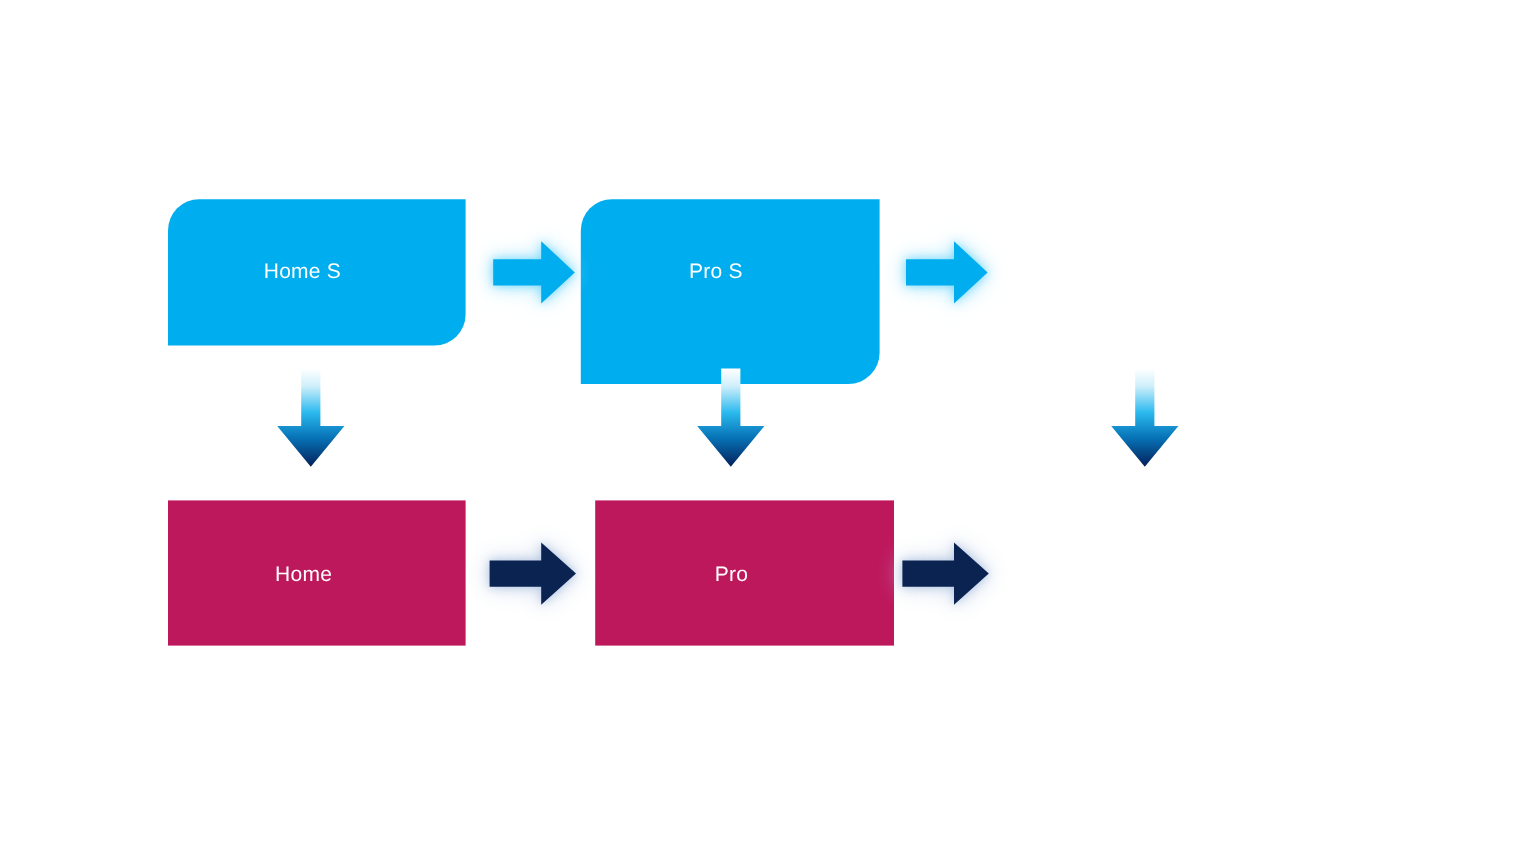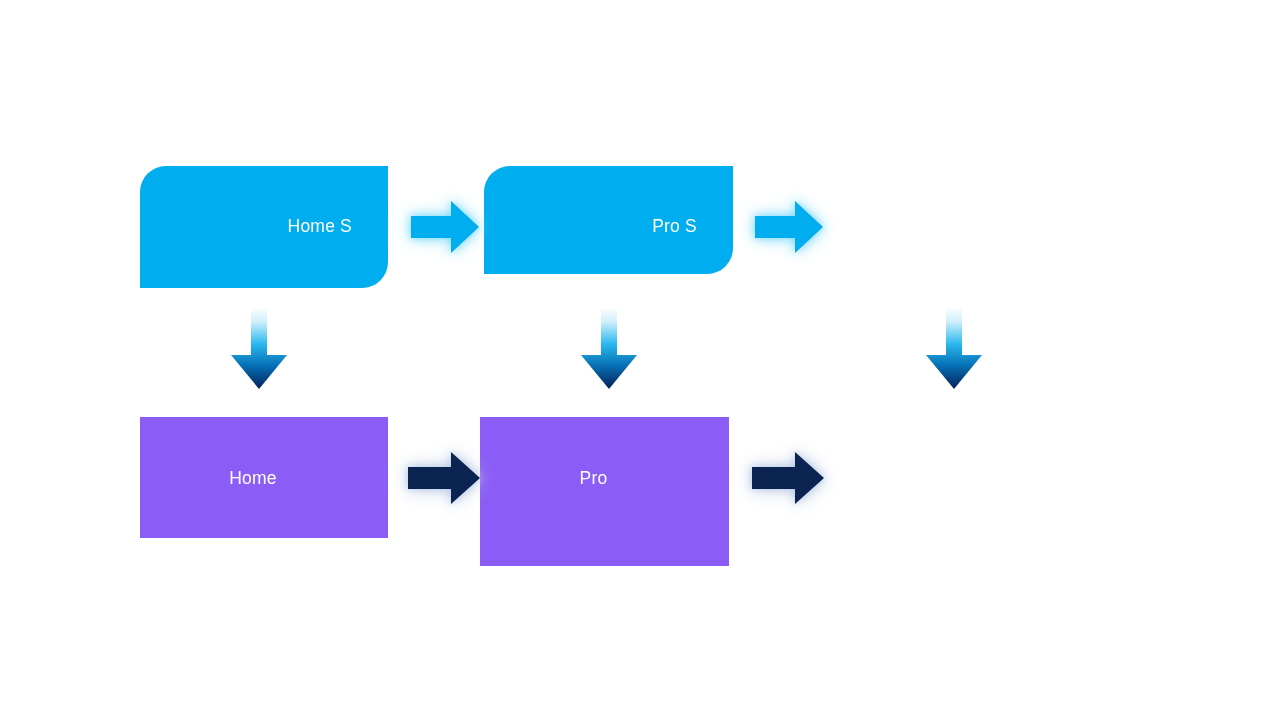--- a/index.html
+++ b/index.html
@@ -39,27 +39,26 @@
     white-space: nowrap;
   }
 
   
   .node.tier-s {
     background: #00ADEF;
     border-radius: 26px 0 26px 0;
   }
   .node.tier-s .node-label {
     top: 51px;
-    padding-right: 36px;
-    text-align: right;
+    padding-right: 24px;
   }
 
   
   .node.tier-base {
-    background: #8b5cf6;
+    background: #be185d;
     border-radius: 0;
   }
   .node.tier-base .node-label {
     top: 52px;
     padding-right: 22px;
   }
 
   
   .arrow {
     position: absolute;
@@ -96,21 +95,21 @@
 </style>
 </head>
 <body>
 
 <div id="canvas">
 
   <div class="node tier-s" style="left:140px; top:166px; width:248px; height:122px;">
     <span class="node-label">Home S</span>
   </div>
 
-  <div class="node tier-s" style="left:484px; top:166px; width:249px; height:108px;">
+  <div class="node tier-s" style="left:484px; top:166px; width:249px; height:154px;">
     <span class="node-label">Pro S</span>
   </div>
 
 
   <div class="arrow arrow-h-blue glow-blue" style="left:411px; top:201px;">
     <svg width="68" height="52" viewBox="0 0 68 52">
       <polygon class="head" points="0,15 40,15 40,0 68,26 40,52 40,37 0,37"></polygon>
     </svg>
   </div>
 
@@ -162,21 +161,21 @@
         </linearGradient>
       </defs>
       <polygon points="20,0 36,0 36,48 56,48 28,82 0,48 20,48" fill="url(#vgrad3)"></polygon>
     </svg>
   </div>
 
   <div class="node tier-base" style="left:140px; top:417px; width:248px; height:121px;">
     <span class="node-label">Home</span>
   </div>
 
-  <div class="node tier-base" style="left:480px; top:417px; width:249px; height:149px;">
+  <div class="node tier-base" style="left:496px; top:417px; width:249px; height:121px;">
     <span class="node-label">Pro</span>
   </div>
 
 
   <div class="arrow arrow-h-navy glow-navy" style="left:408px; top:452px;">
     <svg width="72" height="52" viewBox="0 0 72 52">
       <polygon class="head" points="0,15 43,15 43,0 72,26 43,52 43,37 0,37"></polygon>
     </svg>
   </div>
 

